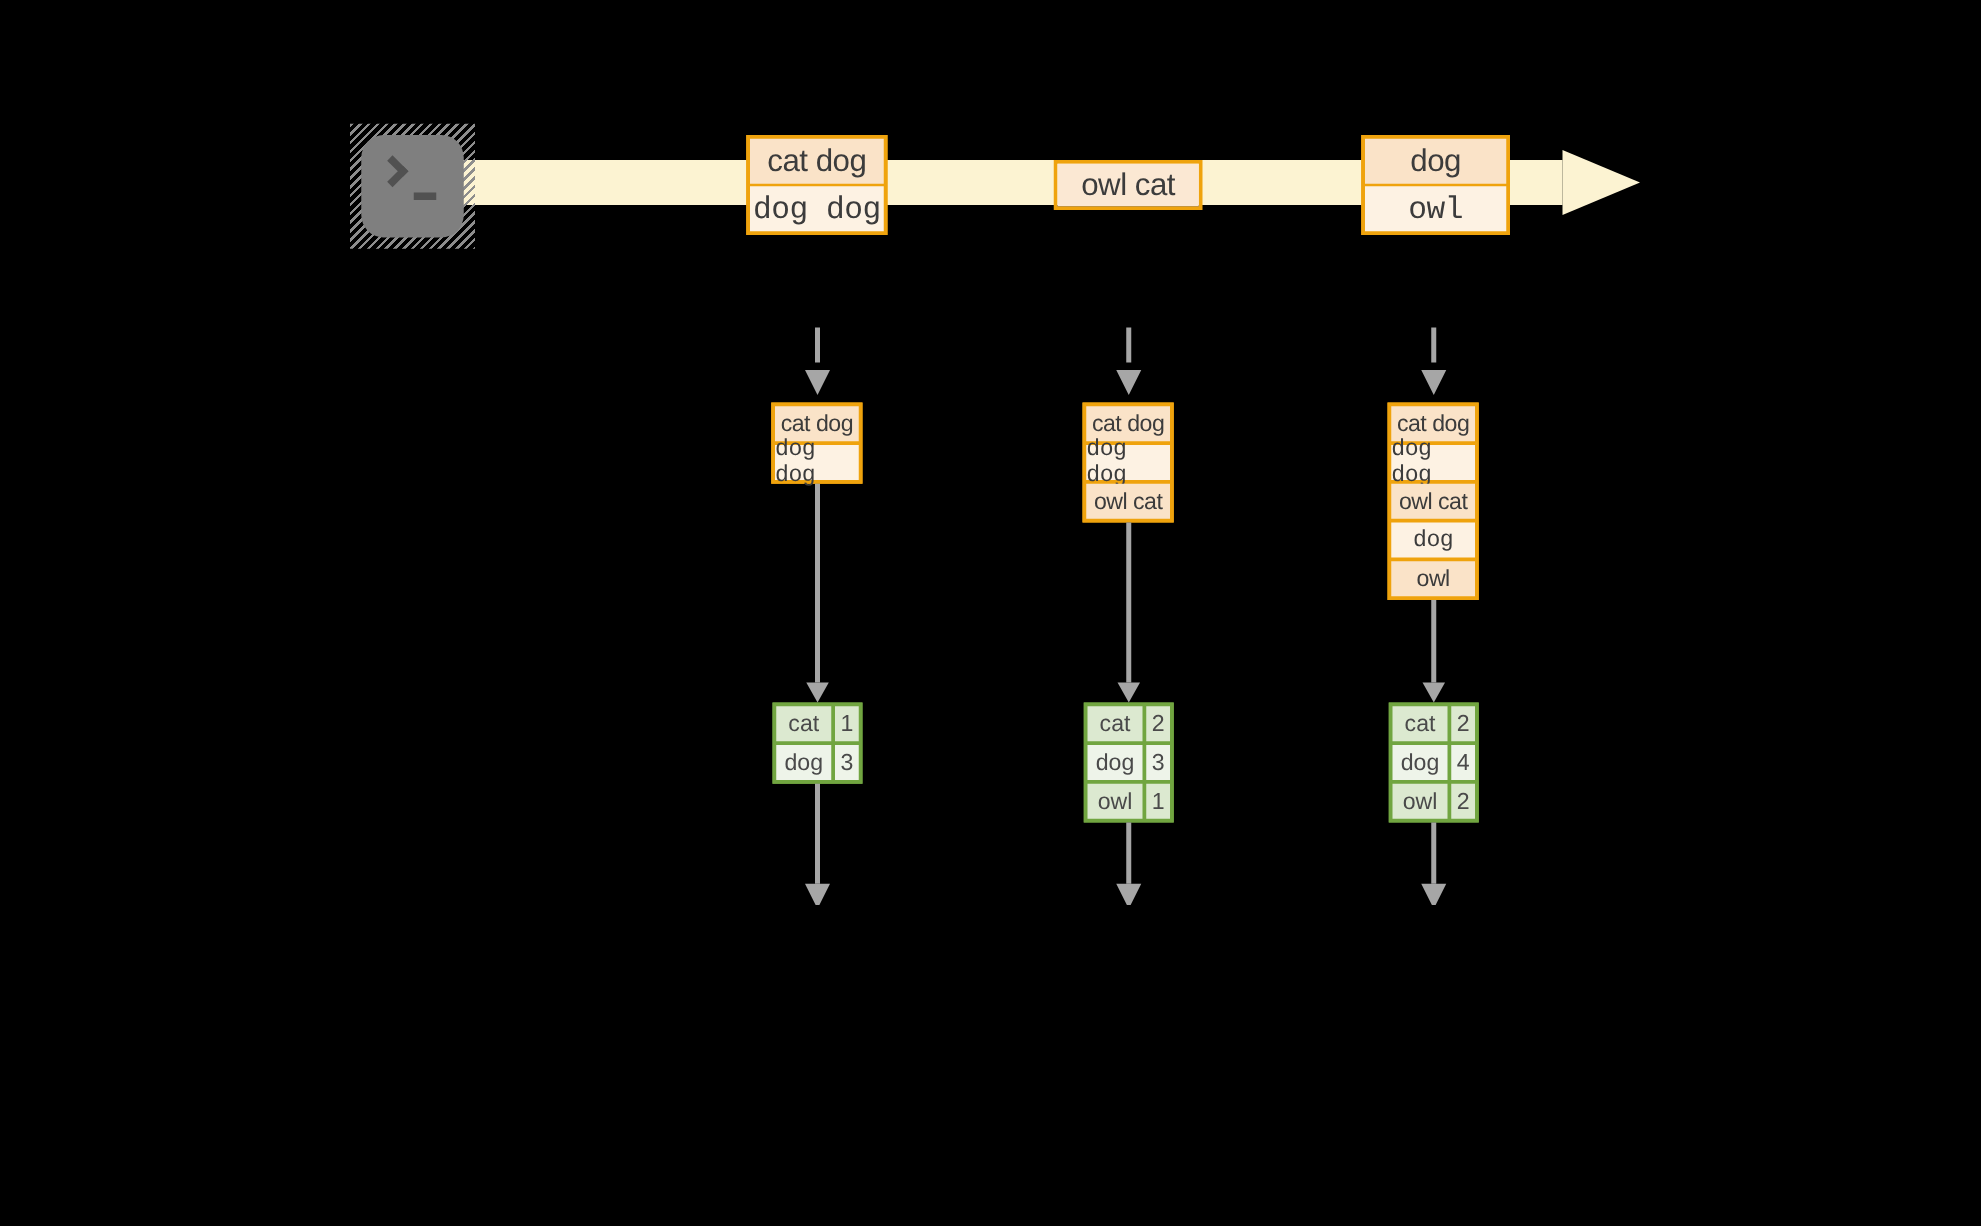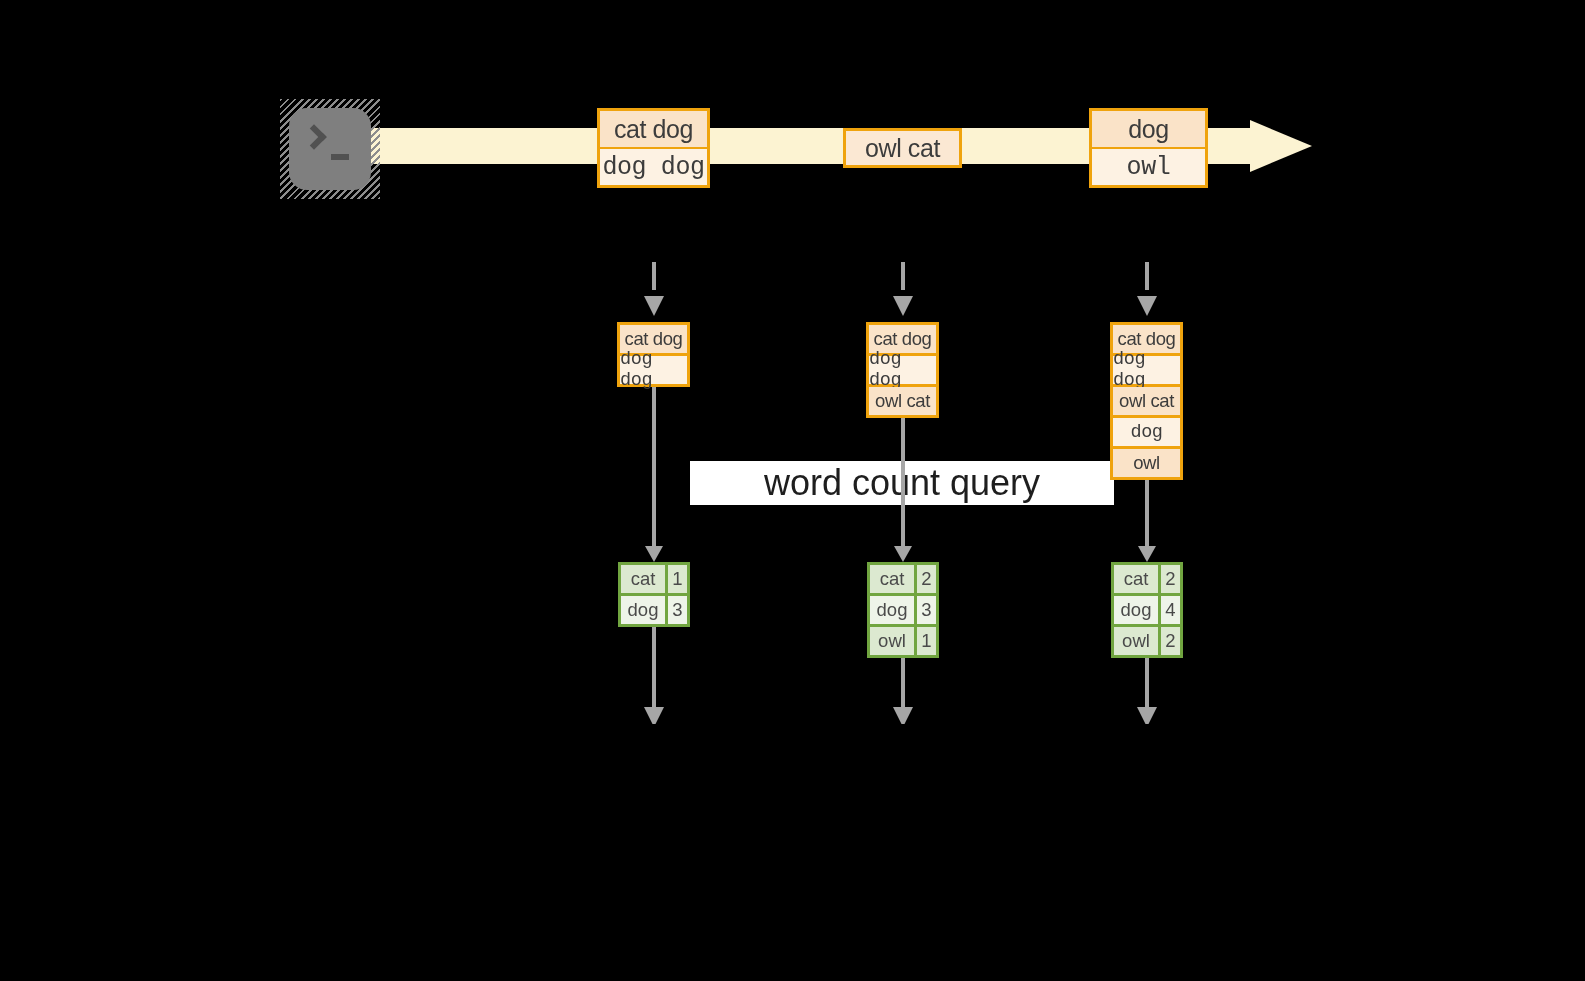--- a/index.html
+++ b/index.html
@@ -102,23 +102,20 @@
     <div class="srow bg-dark">owl cat</div>
   </div>
   <div class="stack" style="left:1110px;top:322px;">
     <div class="srow bg-dark">cat dog</div>
     <div class="srow bg-light">dog dog</div>
     <div class="srow bg-dark">owl cat</div>
     <div class="srow bg-light">dog</div>
     <div class="srow bg-dark">owl</div>
   </div>
 
-  <div class="query">
-    <span>word count query</span>
-  </div>
 
   <div class="aline" style="left:652px;top:387px;height:159px;"></div>
   <div class="ahead small" style="left:645px;top:546px;"></div>
   <div class="aline" style="left:901px;top:418px;height:128px;"></div>
   <div class="ahead small" style="left:894px;top:546px;"></div>
   <div class="aline" style="left:1145px;top:480px;height:66px;"></div>
   <div class="ahead small" style="left:1138px;top:546px;"></div>
 
   <div class="gtable" style="left:618px;top:562px;">
     <div class="gcell gc-dark">cat</div>

